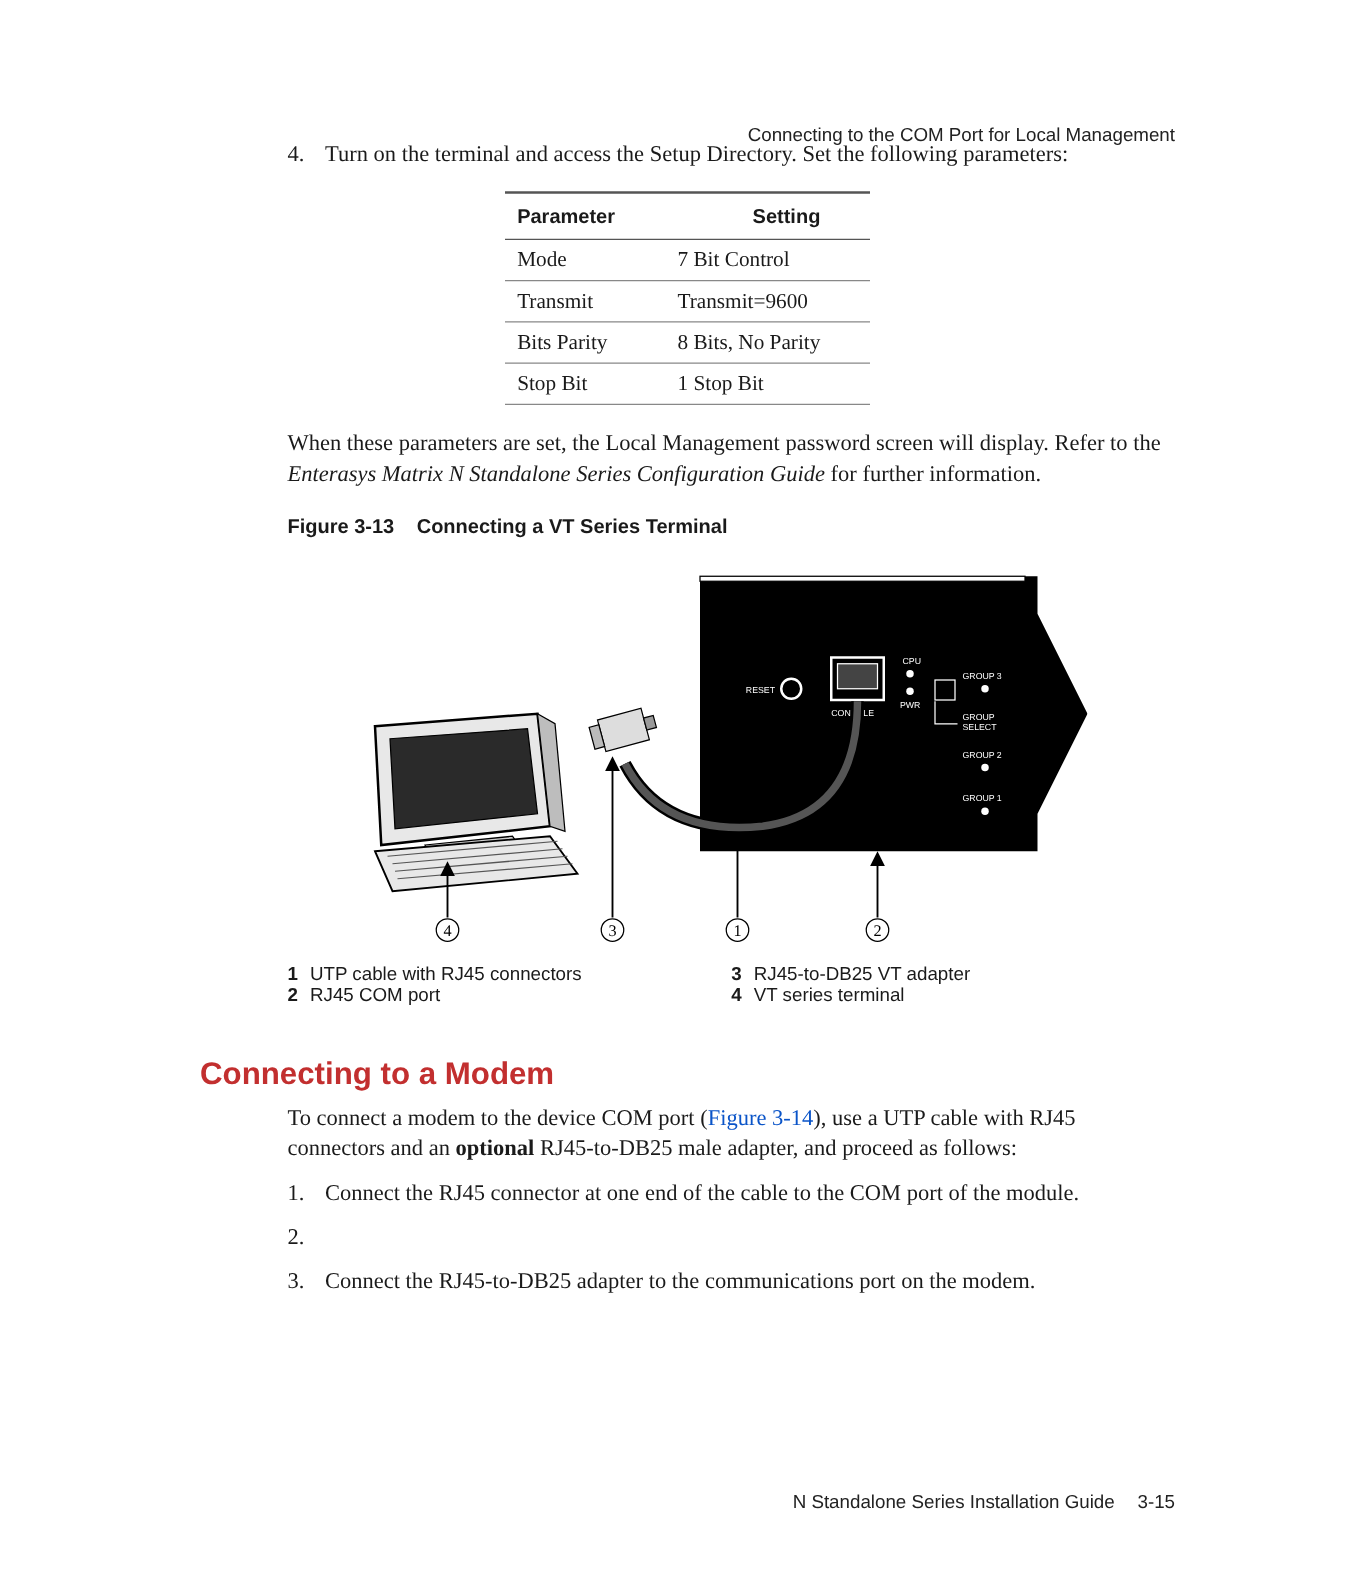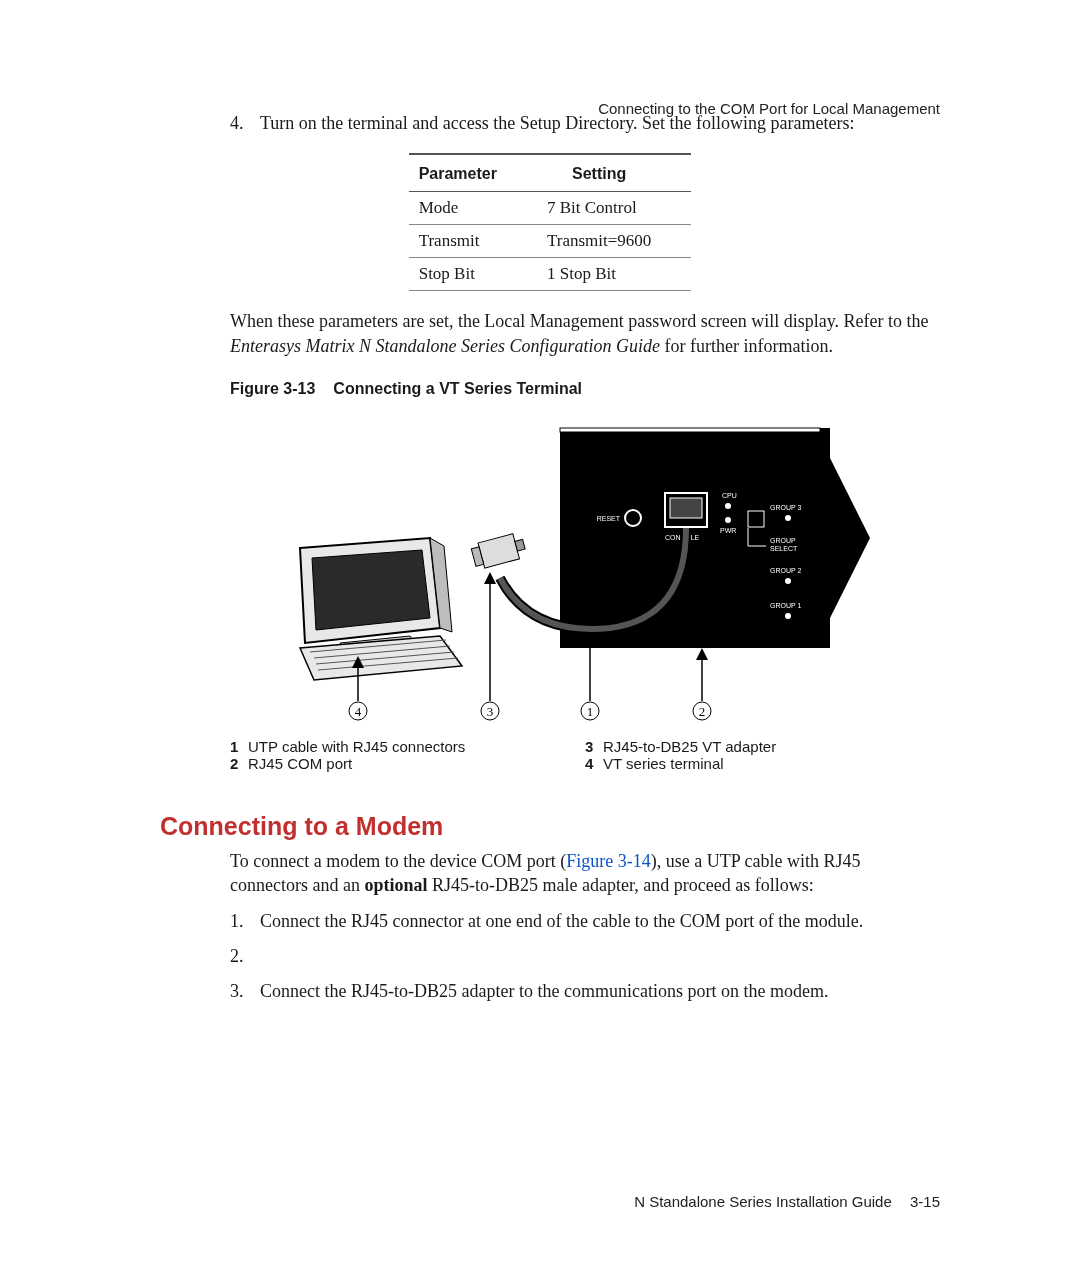--- a/index.html
+++ b/index.html
@@ -40,21 +40,21 @@
   .step-num {
     width: 30px;
     flex: none;
   }
   .param-table {
     border-collapse: collapse;
     margin: 18px auto 18px auto;
     font-size: 17px;
   }
   .param-table th {
-    text-align: center;
+    text-align: right;
     font-family: Arial, Helvetica, sans-serif;
     font-weight: bold;
     font-size: 16px;
     padding: 10px 40px 8px 10px;
     border-top: 2px solid #555;
     border-bottom: 1px solid #555;
   }
   .param-table td {
     font-family: "Book Antiqua", Palatino, "Palatino Linotype", serif;
     padding: 6px 40px 6px 10px;
@@ -159,20 +159,24 @@
         </tr>
       </thead>
       <tbody>
         <tr>
           <td>Mode</td>
           <td>7 Bit Control</td>
         </tr>
         <tr>
           <td>Transmit</td>
           <td>Transmit=9600</td>
+        </tr>
+        <tr>
+          <td>Bits Parity</td>
+          <td>8 Bits, No Parity</td>
         </tr>
         <tr>
           <td>Stop Bit</td>
           <td>1 Stop Bit</td>
         </tr>
       </tbody>
     </table>
 
     <div class="after-table">
       <span>When these parameters are set, the Local Management password screen will display. Refer to the </span><em>Enterasys Matrix N Standalone Series Configuration Guide</em><span> for further information.</span>

